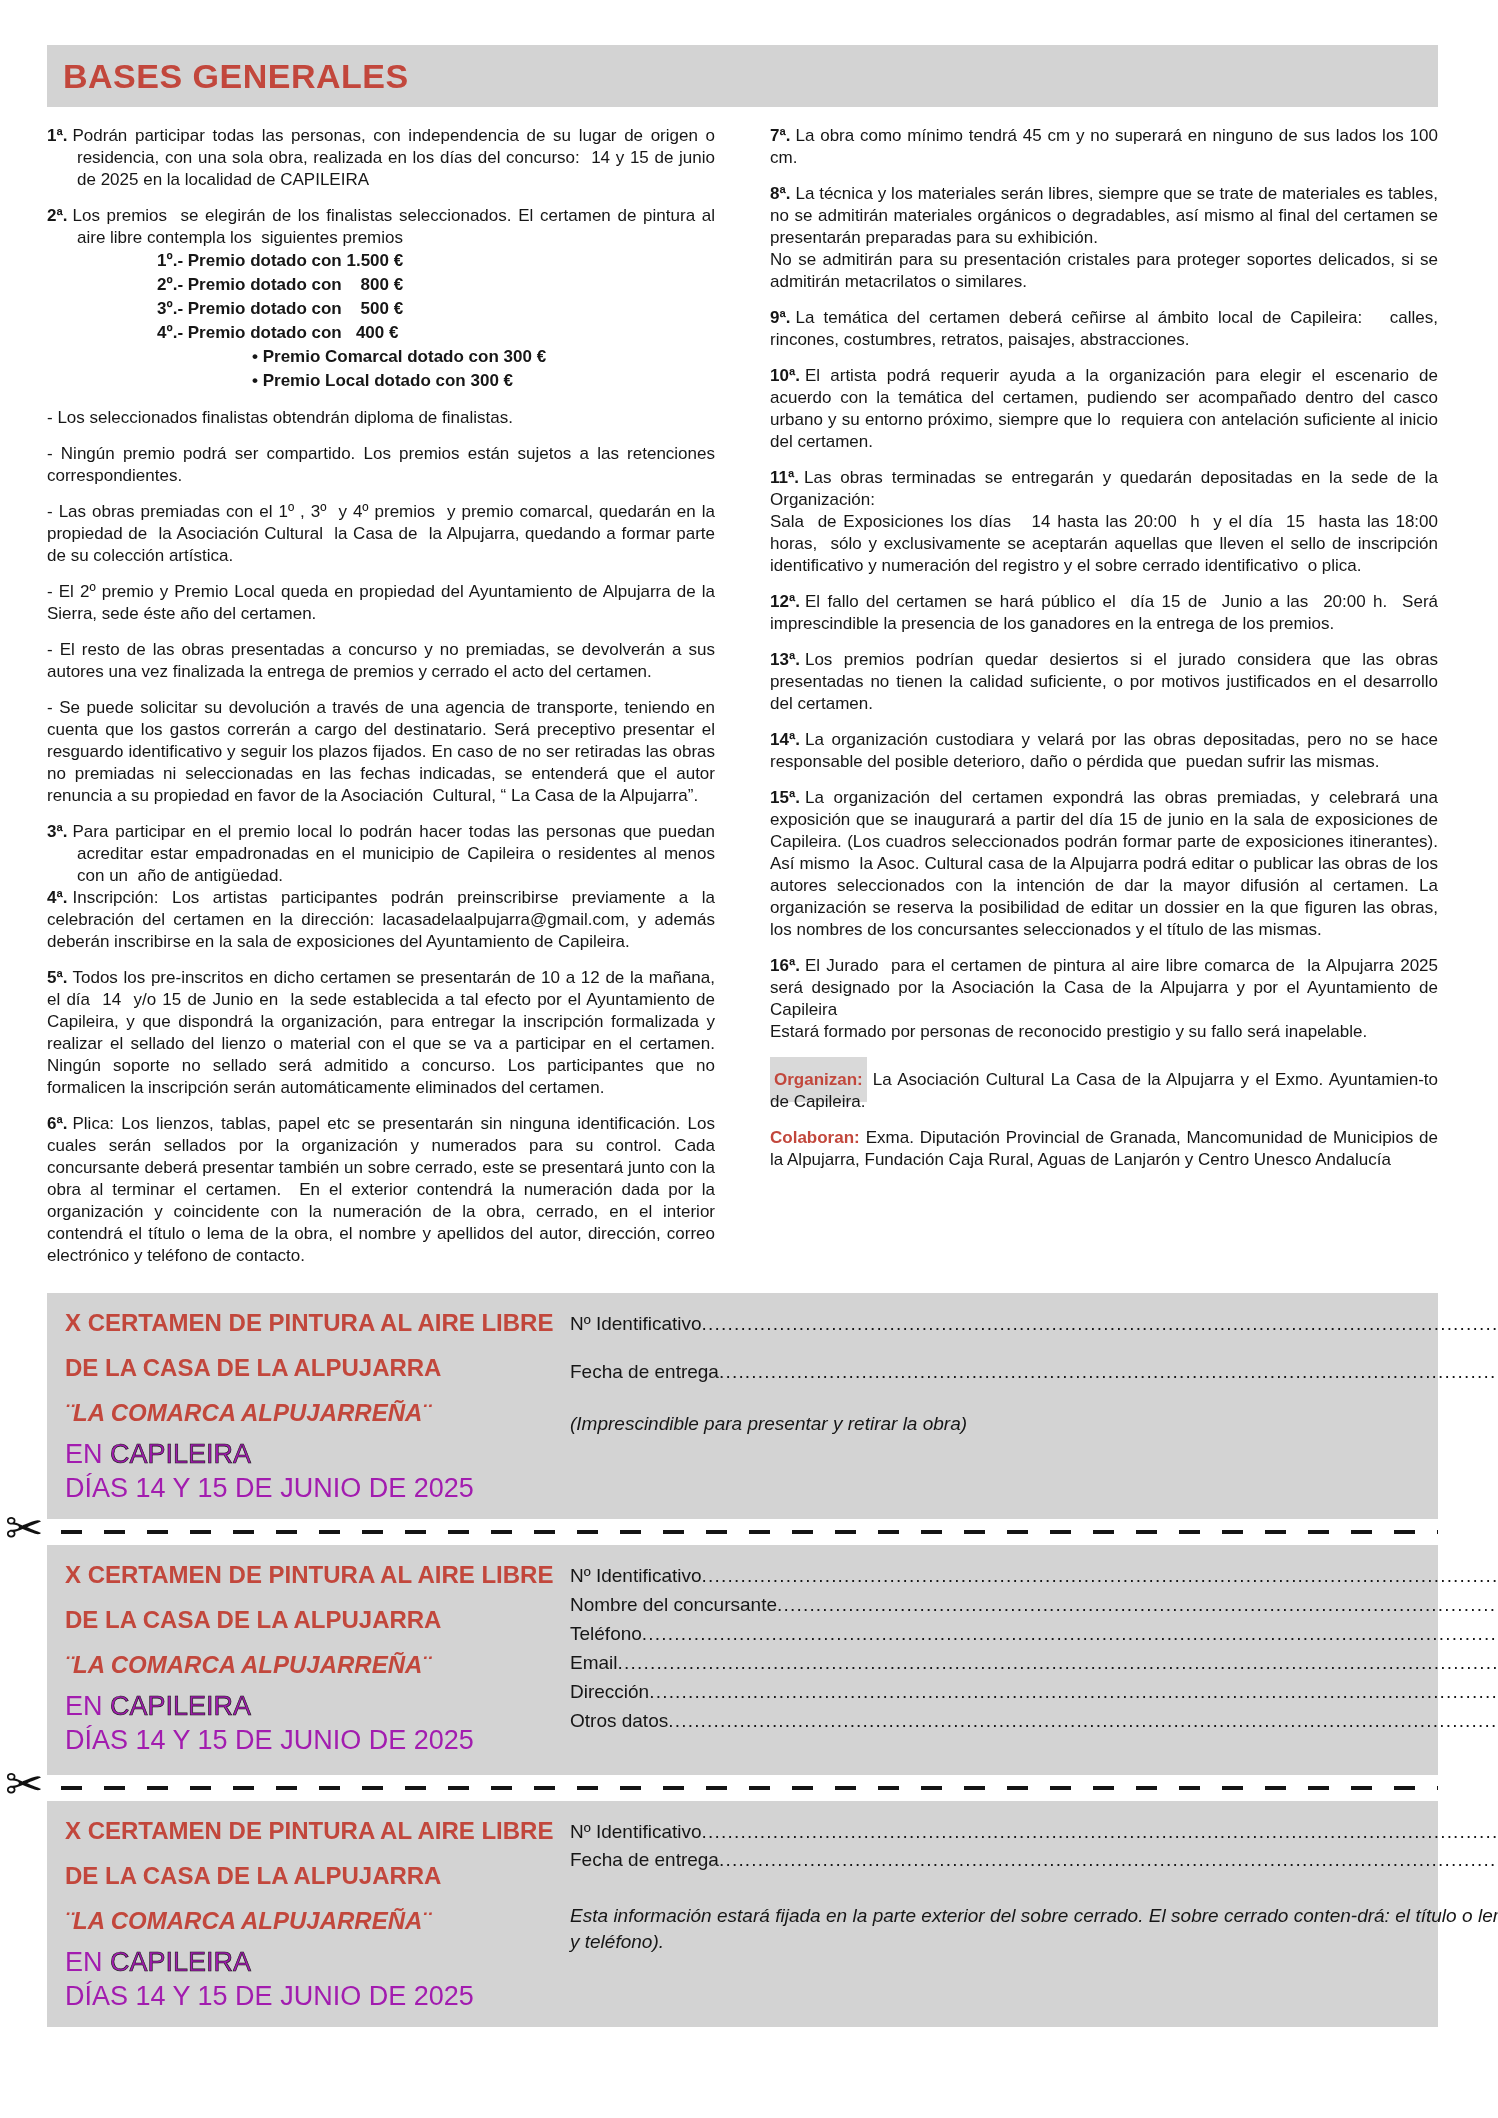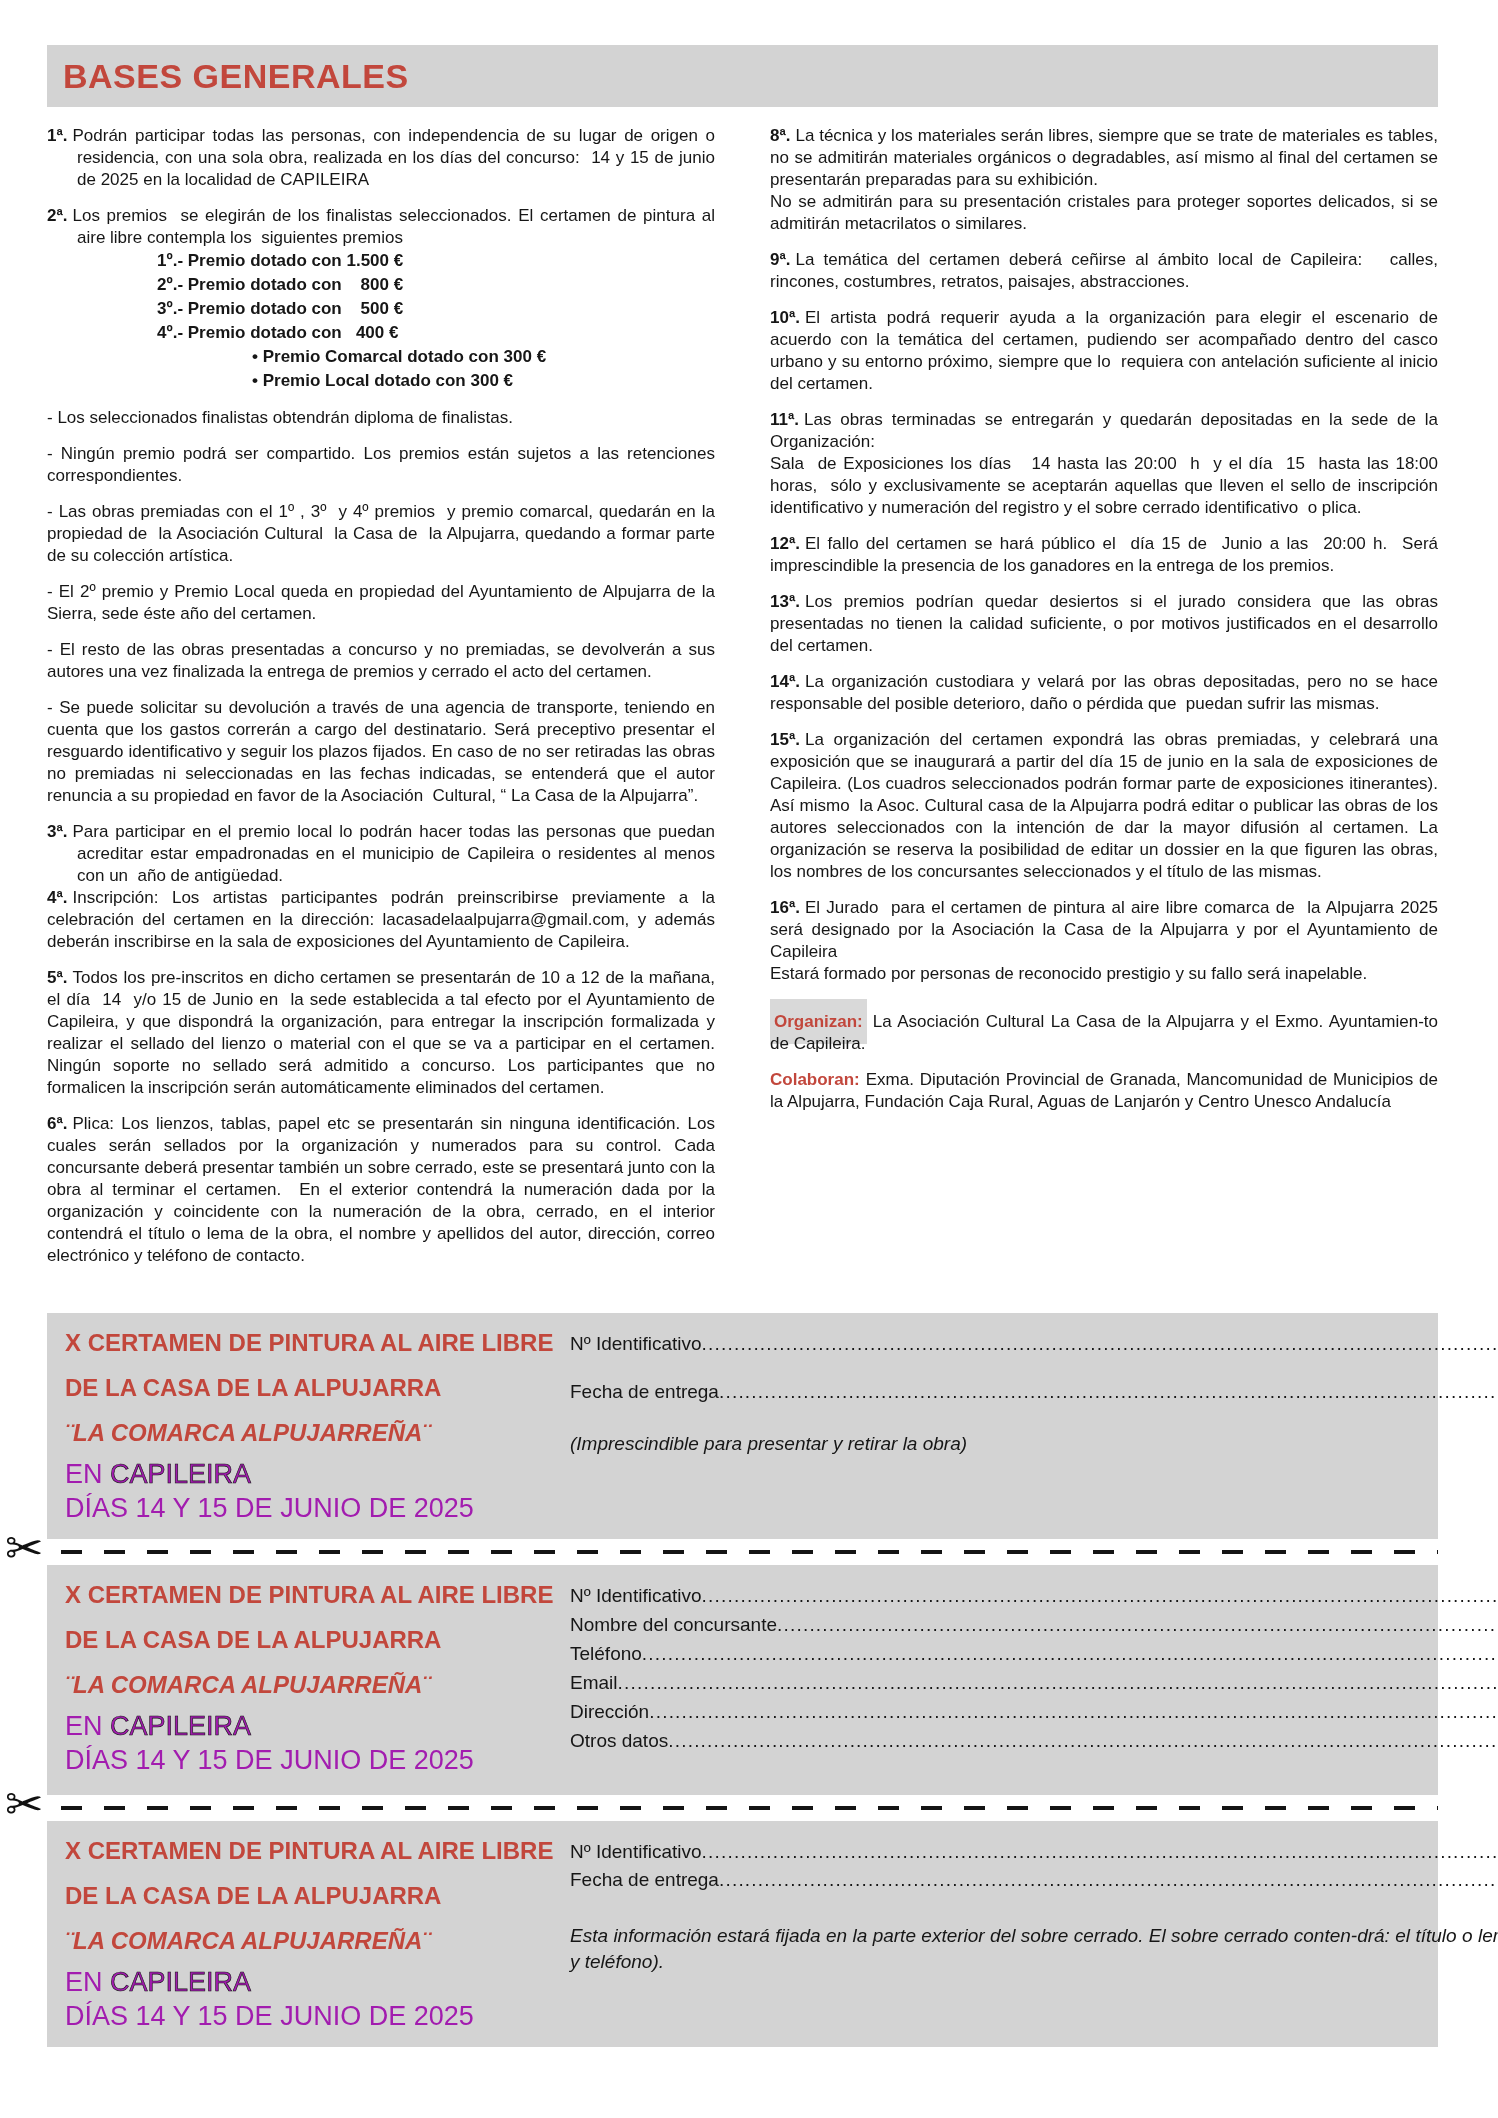--- a/index.html
+++ b/index.html
@@ -20,21 +20,21 @@
   .para.hang{padding-left:30px;text-indent:-30px;}
   .pnum{font-weight:bold;margin-right:5px;}
   .pnum:empty{display:none;margin:0;}
   .prize{font-weight:bold;white-space:pre;margin-left:110px;line-height:24px;}
   .prize.bullet{margin-left:205px;}
   .prizes{margin-bottom:14px;}
   .orgpara{margin:26px 0 14px 0;}
   .redlabel{color:#c2473c;font-weight:bold;margin-right:6px;}
   .redlabel.chip{background:#d9d9d9;padding:13px 4px;}
   
-  .forms{margin-top:32px;}
+  .forms{margin-top:12px;}
   .formblock{background:#d3d3d3;display:flex;padding:16px 18px 12px 18px;box-sizing:border-box;min-height:205px;}
   .form-left{width:505px;flex-shrink:0;}
   .fh{margin:0;}
   .fh-red{color:#c2473c;font-weight:bold;font-size:24px;margin-bottom:17px;}
   .fh-red.it{font-style:italic;margin-bottom:12px;}
   .fh-black{color:#a21caf;font-size:27px;font-weight:normal;margin-bottom:3px;}
   .fh-black .heavy{-webkit-text-stroke:.6px #111;}
   .form-right{flex:1;display:flex;flex-direction:column;font-size:19px;padding:4px 0 2px 0;}
   .field{display:flex;align-items:baseline;white-space:nowrap;}
   .dotfill{flex:1;overflow:hidden;white-space:nowrap;}
@@ -80,20 +80,21 @@
       <p class="para"><span>- El 2º premio y Premio Local queda en propiedad del Ayuntamiento de Alpujarra de la Sierra, sede éste año del certamen.</span></p>
       <p class="para"><span>- El resto de las obras presentadas a concurso y no premiadas, se devolverán a sus autores una vez finalizada la entrega de premios y cerrado el acto del certamen.</span></p>
       <p class="para"><span>- Se puede solicitar su devolución a través de una agencia de transporte, teniendo en cuenta que los gastos correrán a cargo del destinatario. Será preceptivo presentar el resguardo identificativo y seguir los plazos fijados. En caso de no ser retiradas las obras no premiadas ni seleccionadas en las fechas indicadas, se entenderá que el autor renuncia a su propiedad en favor de la Asociación  Cultural, “ La Casa de la Alpujarra”.</span></p>
       <p class="para hang tight"><b class="pnum">3ª.</b><span>Para participar en el premio local lo podrán hacer todas las personas que puedan acreditar estar empadronadas en el municipio de Capileira o residentes al menos con un  año de antigüedad.</span></p>
       <p class="para"><b class="pnum">4ª.</b><span>Inscripción: Los artistas participantes podrán preinscribirse previamente a la celebración del certamen en la dirección: lacasadelaalpujarra@gmail.com, y además deberán inscribirse en la sala de exposiciones del Ayuntamiento de Capileira.</span></p>
       <p class="para"><b class="pnum">5ª.</b><span>Todos los pre-inscritos en dicho certamen se presentarán de 10 a 12 de la mañana, el día  14  y/o 15 de Junio en  la sede establecida a tal efecto por el Ayuntamiento de Capileira, y que dispondrá la organización, para entregar la inscripción formalizada y realizar el sellado del lienzo o material con el que se va a participar en el certamen. Ningún soporte no sellado será admitido a concurso. Los participantes que no formalicen la inscripción serán automáticamente eliminados del certamen.</span></p>
       <p class="para"><b class="pnum">6ª.</b><span>Plica: Los lienzos, tablas, papel etc se presentarán sin ninguna identificación. Los cuales serán sellados por la organización y numerados para su control. Cada concursante deberá presentar también un sobre cerrado, este se presentará junto con la obra al terminar el certamen.  En el exterior contendrá la numeración dada por la organización y coincidente con la numeración de la obra, cerrado, en el interior contendrá el título o lema de la obra, el nombre y apellidos del autor, dirección, correo electrónico y teléfono de contacto.</span></p>
     </div>
 
     <div class="col">
+      <p class="para"><b class="pnum">7ª.</b><span>La obra como mínimo tendrá 45 cm y no superará en ninguno de sus lados los 100 cm.</span></p>
       <p class="para"><b class="pnum">8ª.</b><span>La técnica y los materiales serán libres, siempre que se trate de materiales es tables, no se admitirán materiales orgánicos o degradables, así mismo al final del certamen se presentarán preparadas para su exhibición.
 No se admitirán para su presentación cristales para proteger soportes delicados, si se admitirán metacrilatos o similares.</span></p>
       <p class="para"><b class="pnum">9ª.</b><span>La temática del certamen deberá ceñirse al ámbito local de Capileira:   calles, rincones, costumbres, retratos, paisajes, abstracciones.</span></p>
       <p class="para"><b class="pnum">10ª.</b><span>El artista podrá requerir ayuda a la organización para elegir el escenario de acuerdo con la temática del certamen, pudiendo ser acompañado dentro del casco urbano y su entorno próximo, siempre que lo  requiera con antelación suficiente al inicio del certamen.</span></p>
       <p class="para"><b class="pnum">11ª.</b><span>Las obras terminadas se entregarán y quedarán depositadas en la sede de la Organización:
 Sala  de Exposiciones los días   14 hasta las 20:00  h  y el día  15  hasta las 18:00 horas,  sólo y exclusivamente se aceptarán aquellas que lleven el sello de inscripción identificativo y numeración del registro y el sobre cerrado identificativo  o plica.</span></p>
       <p class="para"><b class="pnum">12ª.</b><span>El fallo del certamen se hará público el  día 15 de  Junio a las  20:00 h.  Será imprescindible la presencia de los ganadores en la entrega de los premios.</span></p>
       <p class="para"><b class="pnum">13ª.</b><span>Los premios podrían quedar desiertos si el jurado considera que las obras presentadas no tienen la calidad suficiente, o por motivos justificados en el desarrollo del certamen.</span></p>
       <p class="para"><b class="pnum">14ª.</b><span>La organización custodiara y velará por las obras depositadas, pero no se hace responsable del posible deterioro, daño o pérdida que  puedan sufrir las mismas.</span></p>
       <p class="para"><b class="pnum">15ª.</b><span>La organización del certamen expondrá las obras premiadas, y celebrará una exposición que se inaugurará a partir del día 15 de junio en la sala de exposiciones de  Capileira. (Los cuadros seleccionados podrán formar parte de exposiciones itinerantes). Así mismo  la Asoc. Cultural casa de la Alpujarra podrá editar o publicar las obras de los autores seleccionados con la intención de dar la mayor difusión al certamen. La organización se reserva la posibilidad de editar un dossier en la que figuren las obras, los nombres de los concursantes seleccionados y el título de las mismas.</span></p>

